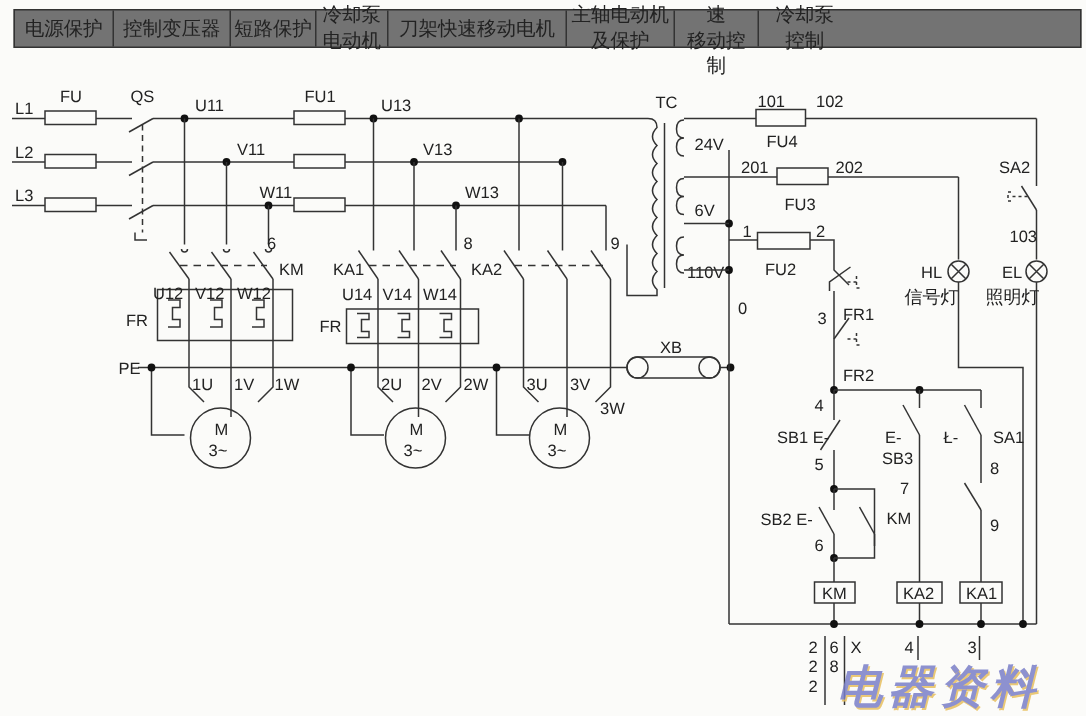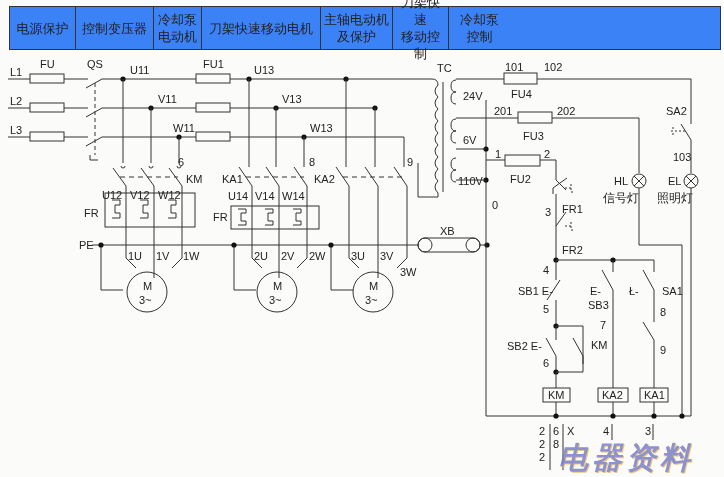--- a/index.html
+++ b/index.html
@@ -1,32 +1,33 @@
 <!DOCTYPE html>
 <html><head>
 <meta charset="utf-8">
 <style>
   html,body{margin:0;padding:0;background:#fbfbf9;}
   body{width:724px;height:477px;overflow:hidden;position:relative;font-family:"DejaVu Sans",sans-serif;color:#222;}
-  #header{position:absolute;left:9px;top:6px;width:712px;height:44px;border:1px solid #333;display:flex;box-sizing:border-box;background:#3b82f6;}
+  #header{position:absolute;left:9px;top:6px;width:712px;height:26px;border:1px solid #333;display:flex;box-sizing:border-box;background:#737373;}
   .hcell{border-right:1px solid #333;display:flex;align-items:center;justify-content:center;text-align:center;font-size:13px;line-height:17px;white-space:pre-line;color:#222;box-sizing:border-box;padding:0 2px;}
   .hcell:last-child{border-right:none;}
   svg{position:absolute;left:0;top:0;}
   svg text{font-family:"Liberation Sans",sans-serif;font-size:11px;fill:#222;}
   svg .cn{font-family:"DejaVu Sans",sans-serif;font-size:12px;}
   .w{stroke:#333;stroke-width:1;fill:none;}
   .dot{fill:#111;}
   #watermark{position:absolute;left:558px;top:438px;font-family:"DejaVu Sans",sans-serif;font-size:30px;font-weight:bold;font-style:italic;letter-spacing:4px;color:#7a7fc8;text-shadow:1px 1px 0 #e8c060;opacity:0.85;}
 </style>
 </head>
 <body>
 
 <div id="header">
   <div class="hcell" style="width:66px">电源保护</div>
   <div class="hcell" style="width:78px">控制变压器</div>
+  <div class="hcell" style="width:57px">短路保护</div>
   <div class="hcell" style="width:48px">冷却泵
 电动机</div>
   <div class="hcell" style="width:119px">刀架快速移动电机</div>
   <div class="hcell" style="width:72px">主轴电动机
 及保护</div>
   <div class="hcell" style="width:56px">刀架快速
 移动控制</div>
   <div class="hcell" style="width:61px">冷却泵
 控制</div>
 </div>

